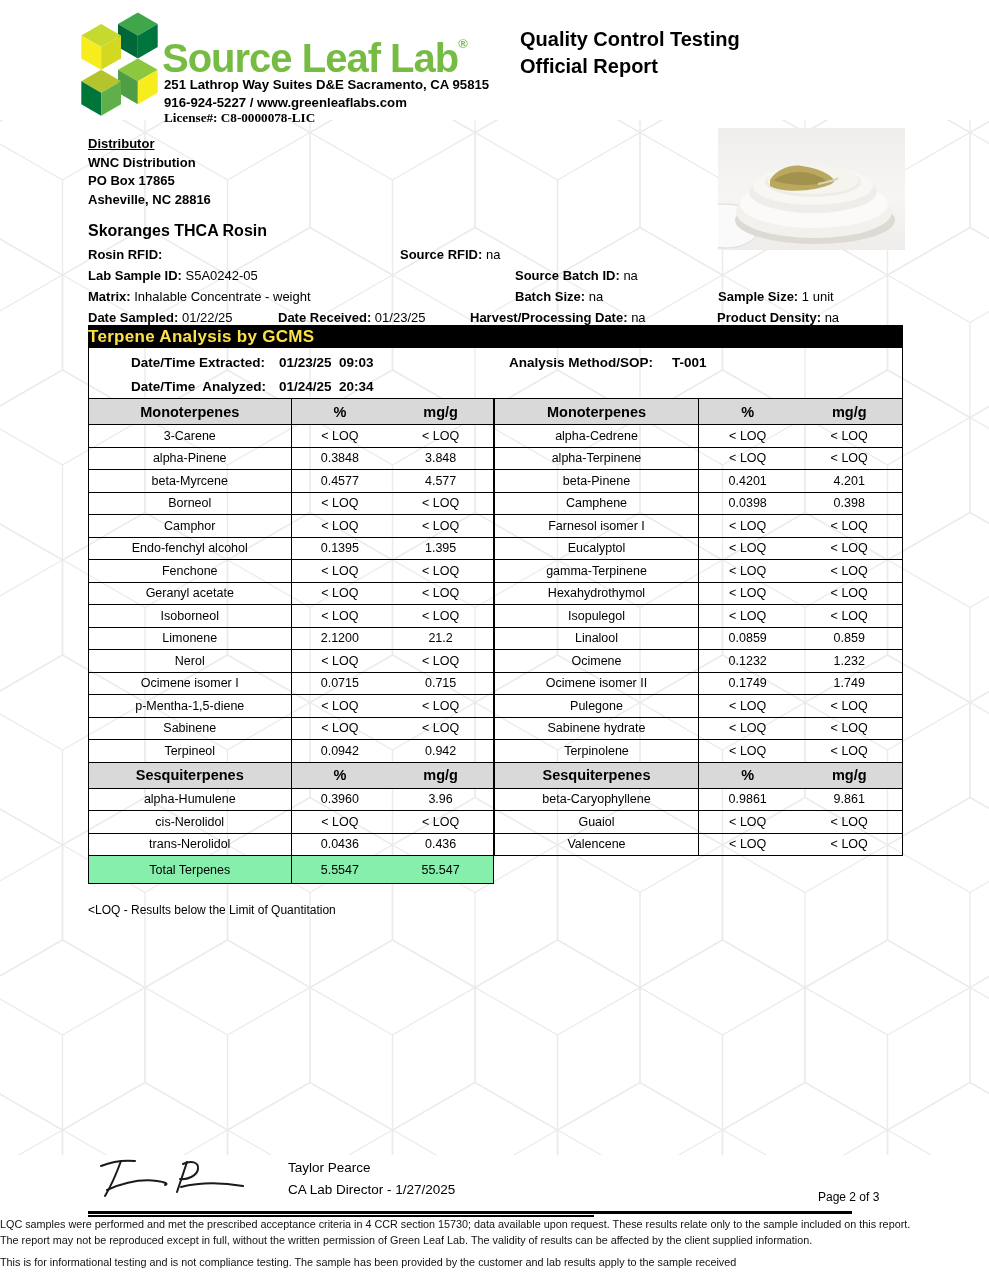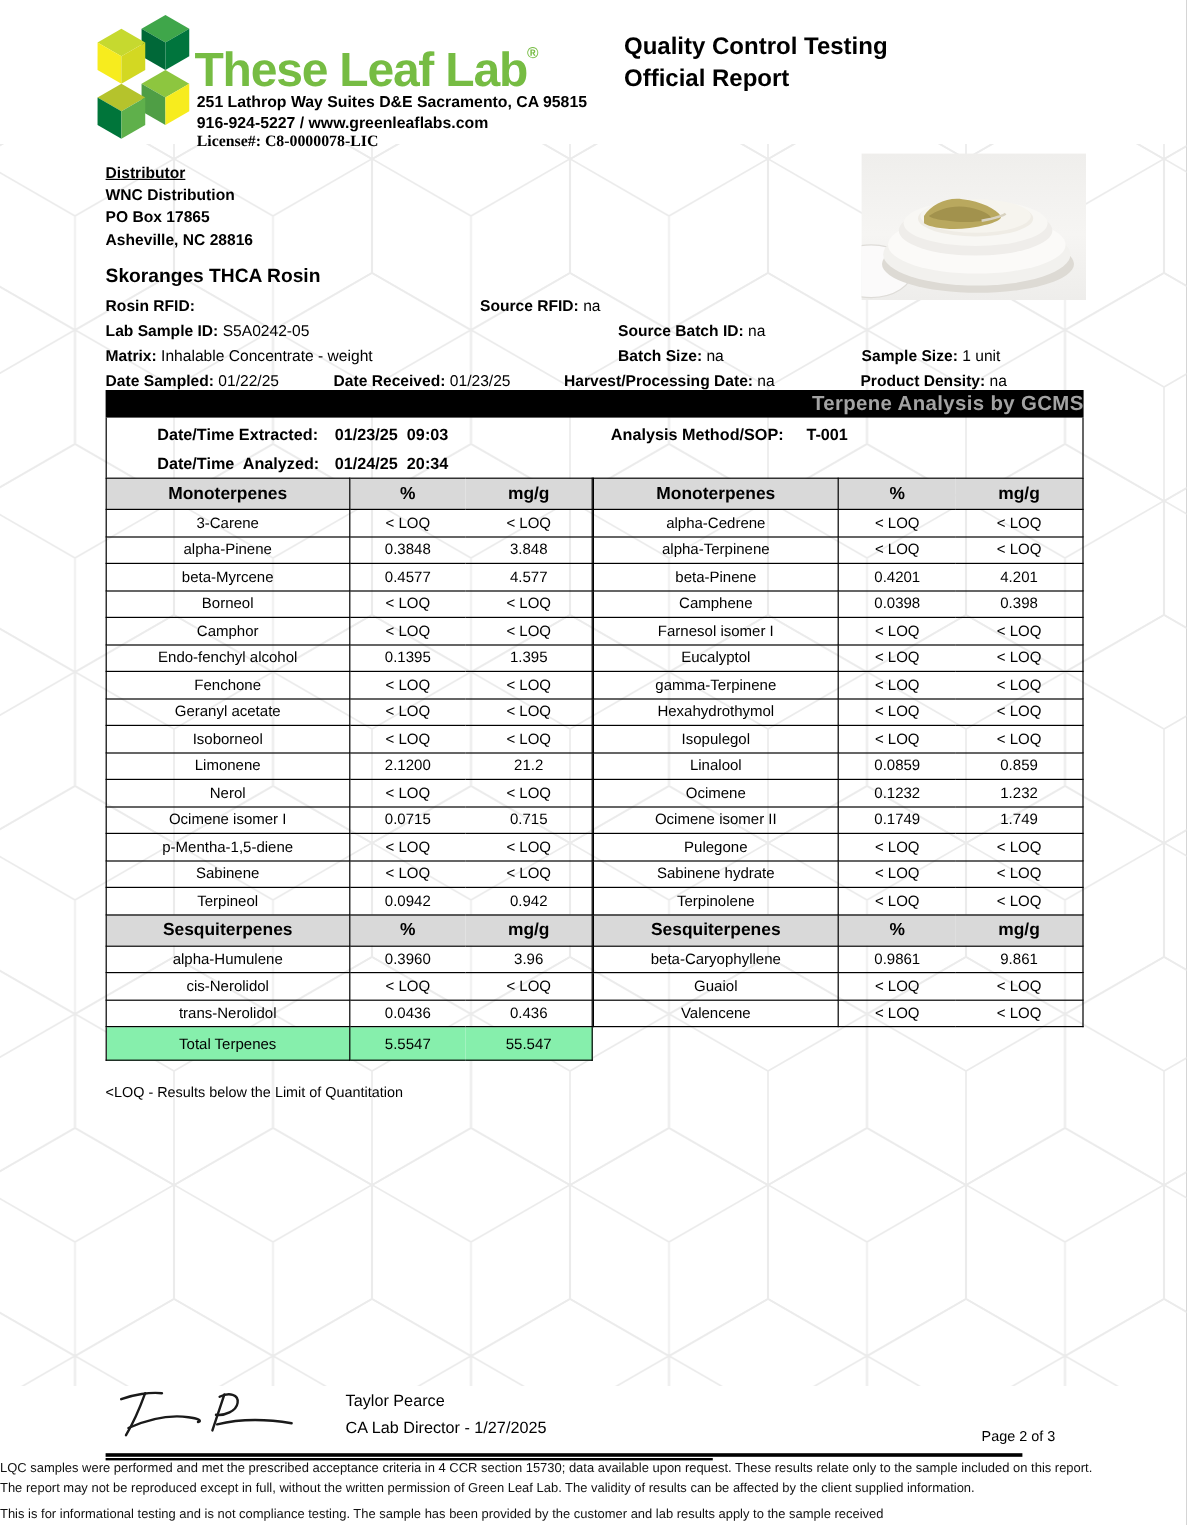--- a/index.html
+++ b/index.html
@@ -23,22 +23,22 @@
   .dist{font-size:13px;font-weight:bold;line-height:18.5px;}
   .dist .u{text-decoration:underline;}
   .product-name{font-size:16px;font-weight:bold;}
   .info{font-size:13px;white-space:pre;}
   .info .v{font-weight:normal;}
 
   
   .photo{width:187px;height:122px;background:linear-gradient(180deg,#efeeec 0%,#f6f5f3 55%,#eeedeb 100%);}
 
   
-  .banner{left:88px;top:325px;width:815px;height:23px;background:#000;color:#a3a3a3;
-          font-size:17px;font-weight:bold;text-align:right;line-height:23px;letter-spacing:.3px;}
+  .banner{left:88px;top:325px;width:815px;height:23px;background:#000;color:#fde047;
+          font-size:17px;font-weight:bold;text-align:left;line-height:23px;letter-spacing:.3px;}
   .dates{left:88px;top:348px;width:815px;height:50px;border-left:1.5px solid #000;border-right:1.5px solid #000;box-sizing:border-box;}
   .dates span{position:absolute;font-size:13.5px;font-weight:bold;white-space:pre;}
 
   
   table.terp{border-collapse:collapse;table-layout:fixed;}
   table.terp th,table.terp td{border:1.5px solid #000;text-align:center;padding:0;}
   table.terp th{height:25px;background:#d9d9d9;font-size:14.5px;}
   table.terp td{height:21.5px;font-size:12.5px;background:transparent;}
   table.terp th:nth-child(2),table.terp td:nth-child(2){border-right:none;}
   table.terp th:nth-child(3),table.terp td:nth-child(3){border-left:none;}
@@ -85,21 +85,21 @@
 
     <polygon points="74,62 100,77 74,92 48,77" fill="#8dc63f"></polygon>
     <polygon points="48,77 74,92 74,122 48,107" fill="#4f9e45"></polygon>
     <polygon points="74,92 100,77 100,107 74,122" fill="#f7ec1e"></polygon>
 
     <polygon points="26,77 52,92 26,107 0,92" fill="#b5c32c"></polygon>
     <polygon points="0,92 26,107 26,137 0,122" fill="#00753a"></polygon>
     <polygon points="26,107 52,92 52,122 26,137" fill="#5fb04b"></polygon>
   </svg>
 
-  <div class="abs brand-title" style="left:162px;top:24px"><span>These Leaf Lab</span><span class="brand-reg">®</span></div>
+  <div class="abs brand-title" style="left:162px;top:24px"><span>Source Leaf Lab</span><span class="brand-reg">®</span></div>
   <div class="abs addr" style="left:164px;top:76px">251 Lathrop Way Suites D&amp;E Sacramento, CA 95815</div>
   <div class="abs addr" style="left:164px;top:94px">916-924-5227 / www.greenleaflabs.com</div>
   <div class="abs license" style="left:164px;top:110px">License#: C8-0000078-LIC</div>
 
   <div class="abs report-title" style="left:520px;top:26px">
     <div>Quality Control Testing</div>
     <div>Official Report</div>
   </div>
 
   <div class="abs dist" style="left:88px;top:135px">

